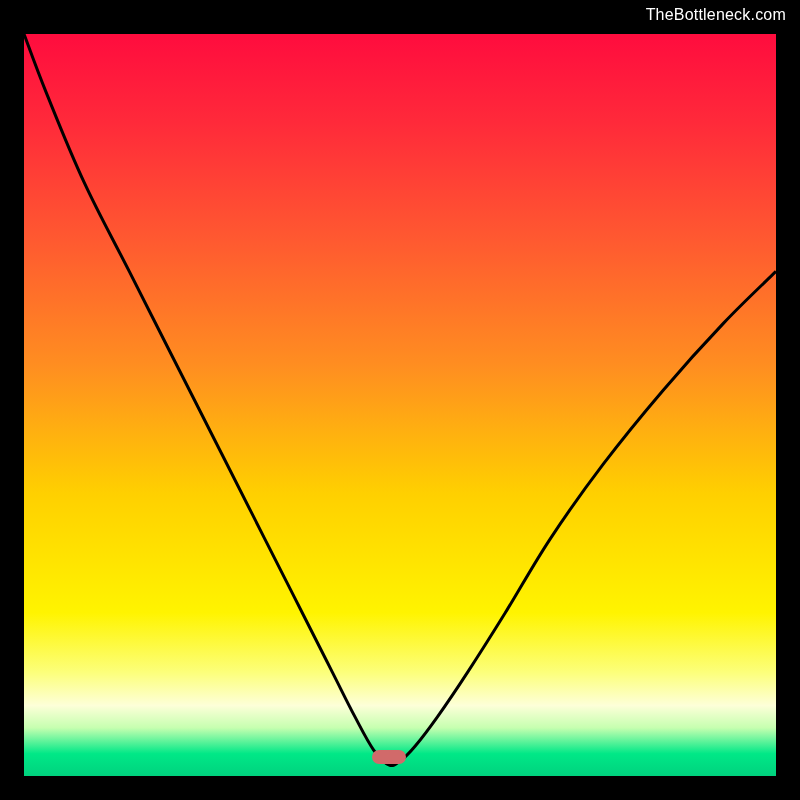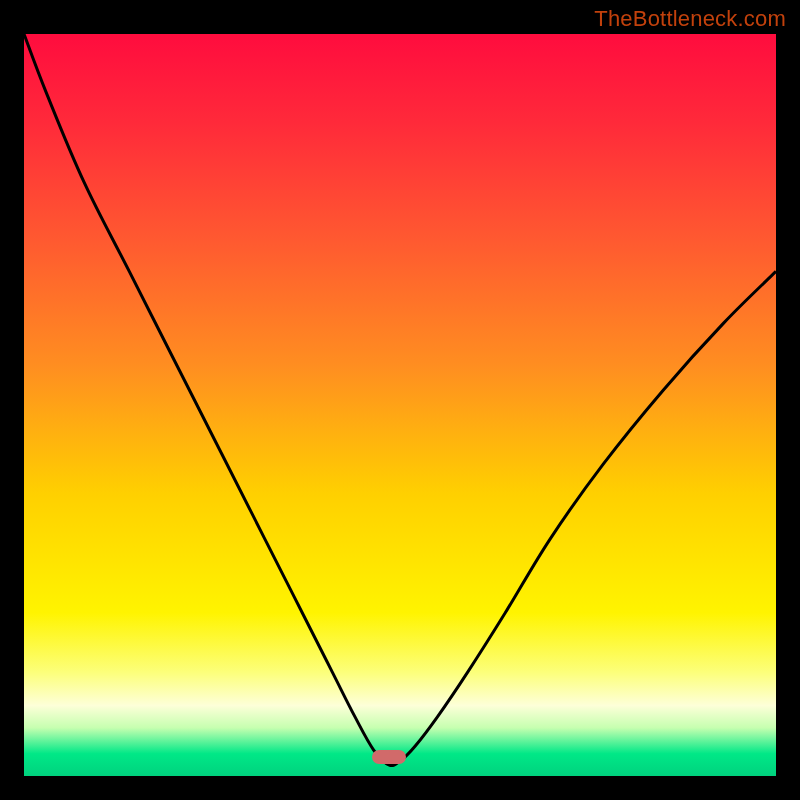--- a/index.html
+++ b/index.html
@@ -14,22 +14,22 @@
   .frame {
     position: relative;
     width: 800px;
     height: 800px;
     background: #000;
   }
   .watermark {
     position: absolute;
     top: 6px;
     right: 14px;
-    color: #c2410c;
-    font-size: 22px;
+    color: #ffffff;
+    font-size: 16px;
     font-weight: 400;
     letter-spacing: 0.2px;
     user-select: none;
   }
   .plot {
     position: absolute;
     left: 24px;
     top: 34px;
     width: 752px;
     height: 742px;

